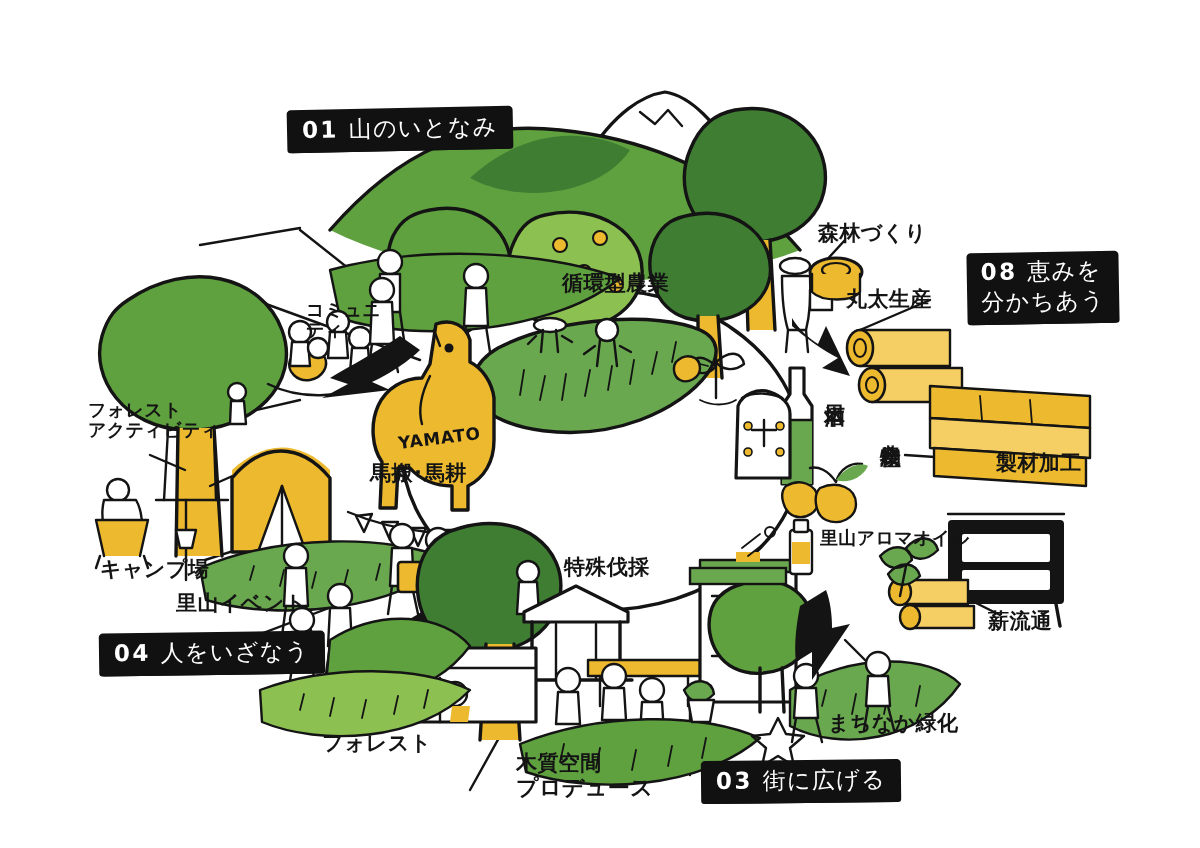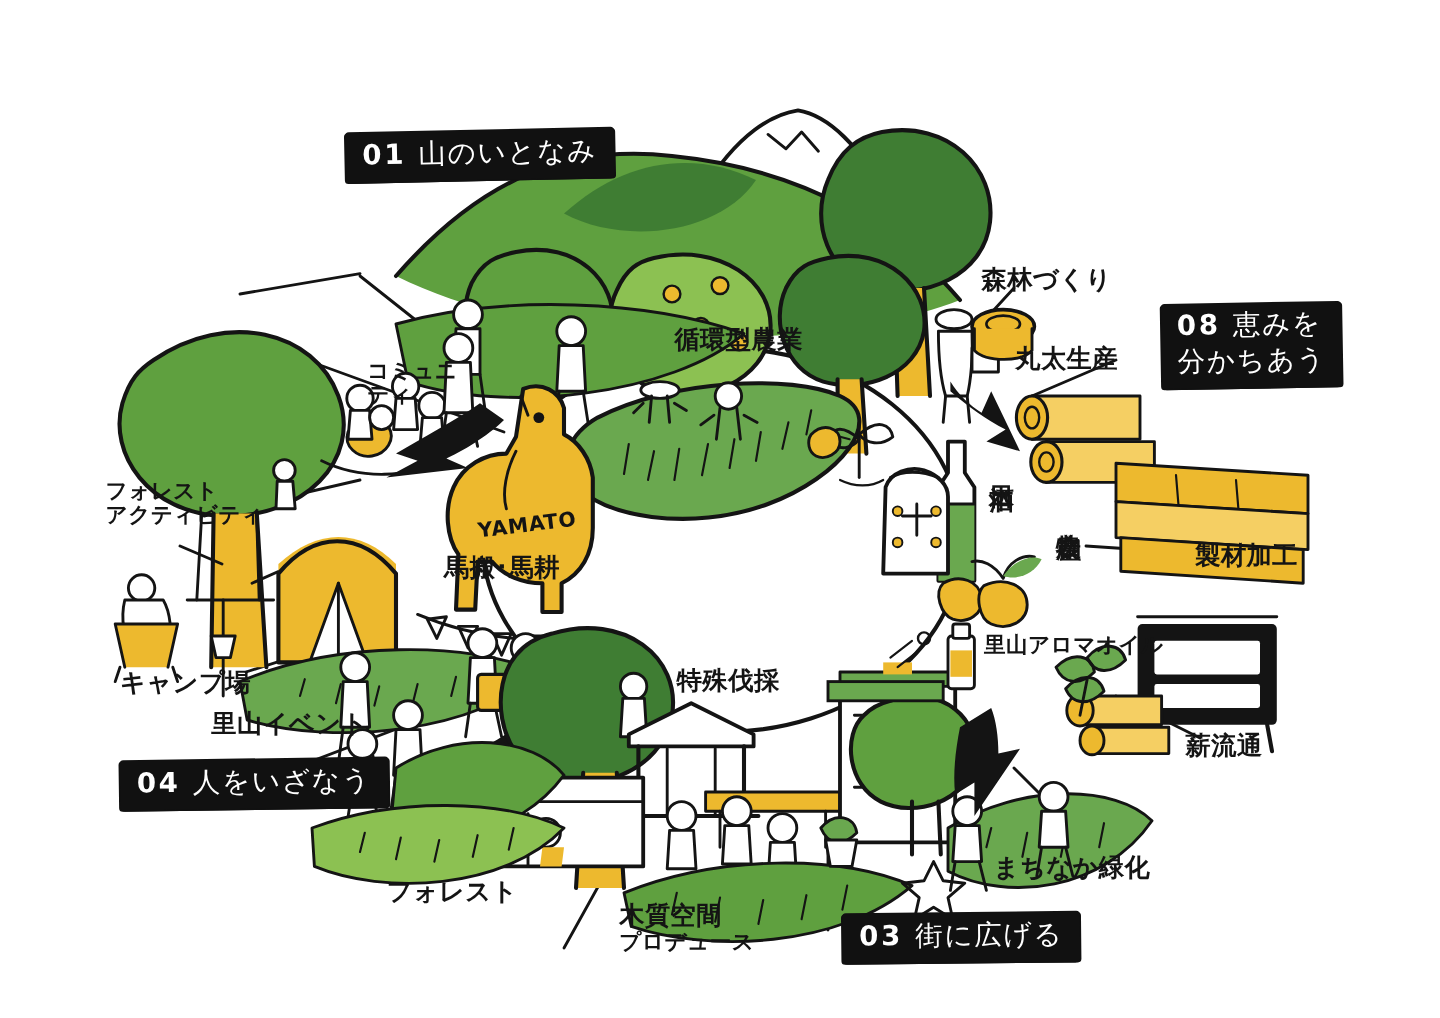--- a/index.html
+++ b/index.html
@@ -569,18 +569,18 @@
   <div class="lbl sm" style="left:820px;top:528px;">里山アロマオイル</div>
 
   <div class="lbl" style="left:988px;top:610px;">薪流通</div>
 
   <div class="lbl" style="left:828px;top:712px;">まちなか緑化</div>
 
   <div class="lbl" style="left:564px;top:556px;">特殊伐採</div>
 
   <div class="lbl cen" style="left:516px;top:752px;">
     <span>木質空間</span>
-    <span class="l2 sm" style="font-size:18px;">プロデュース</span>
+    <span class="l2 sm" style="font-size:22px;">プロデュース</span>
   </div>
 
   <div class="lbl" style="left:322px;top:732px;">フォレスト</div>
 
 </div>
 
 </body></html>

